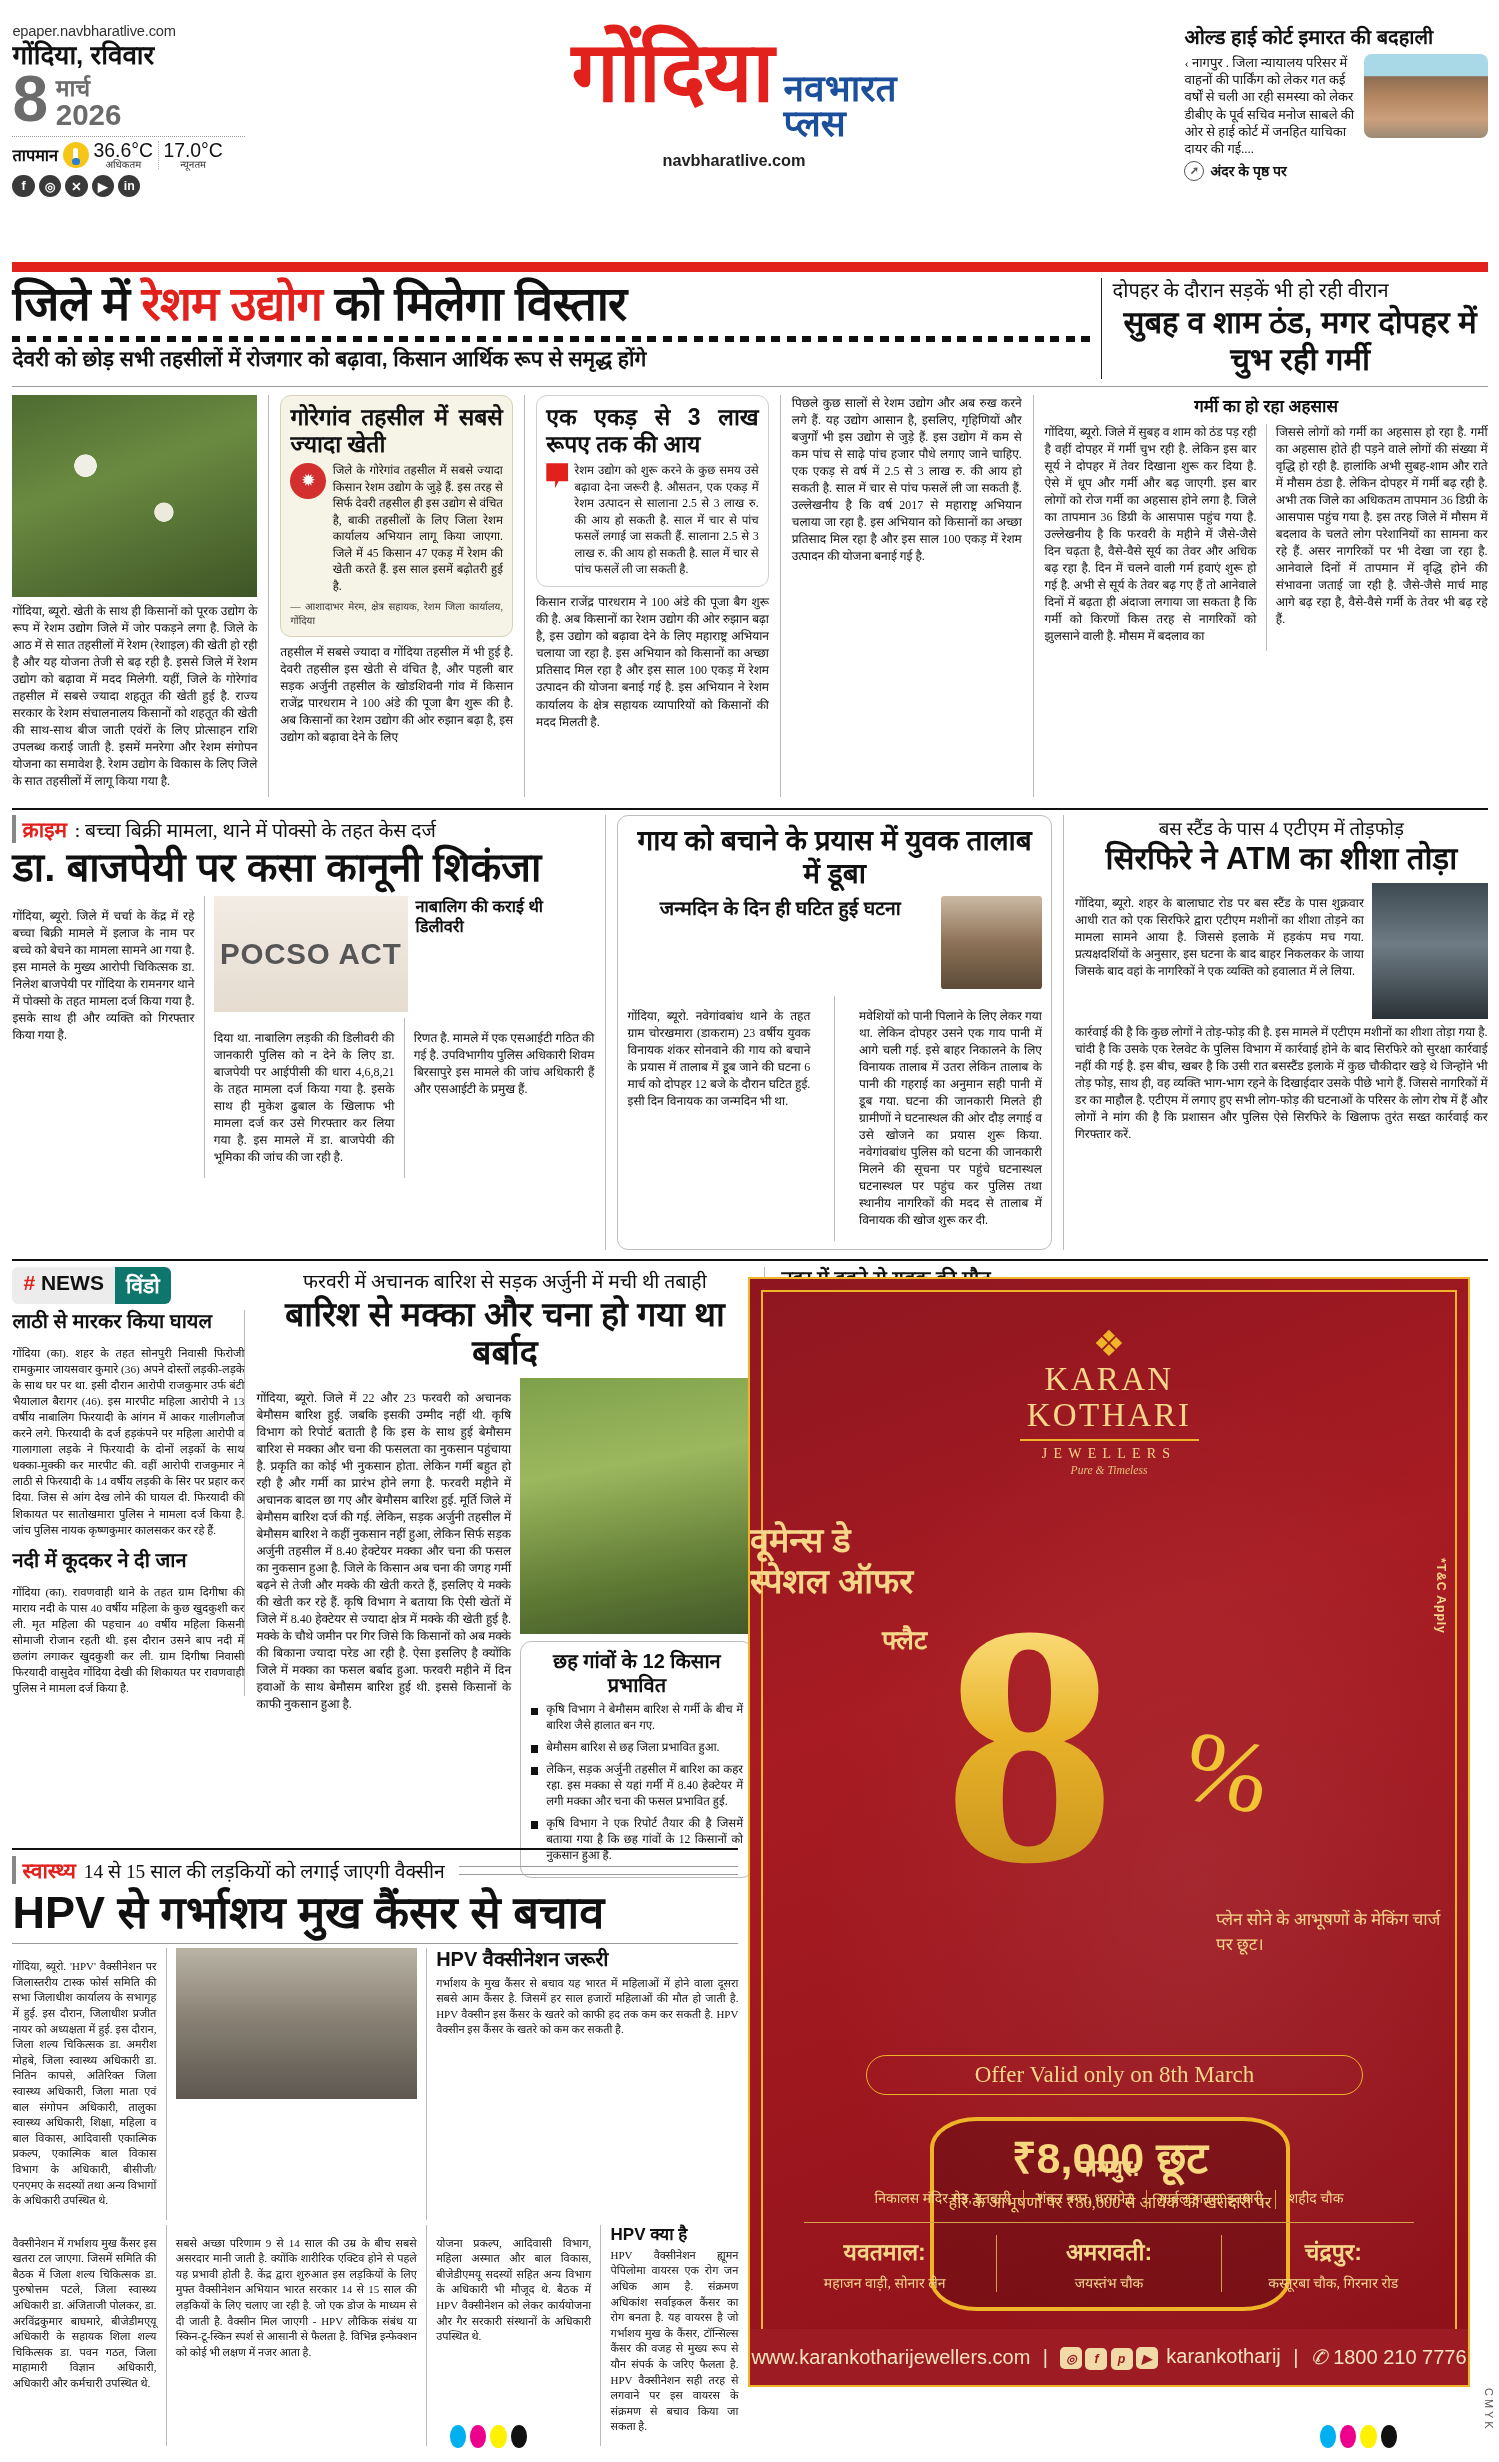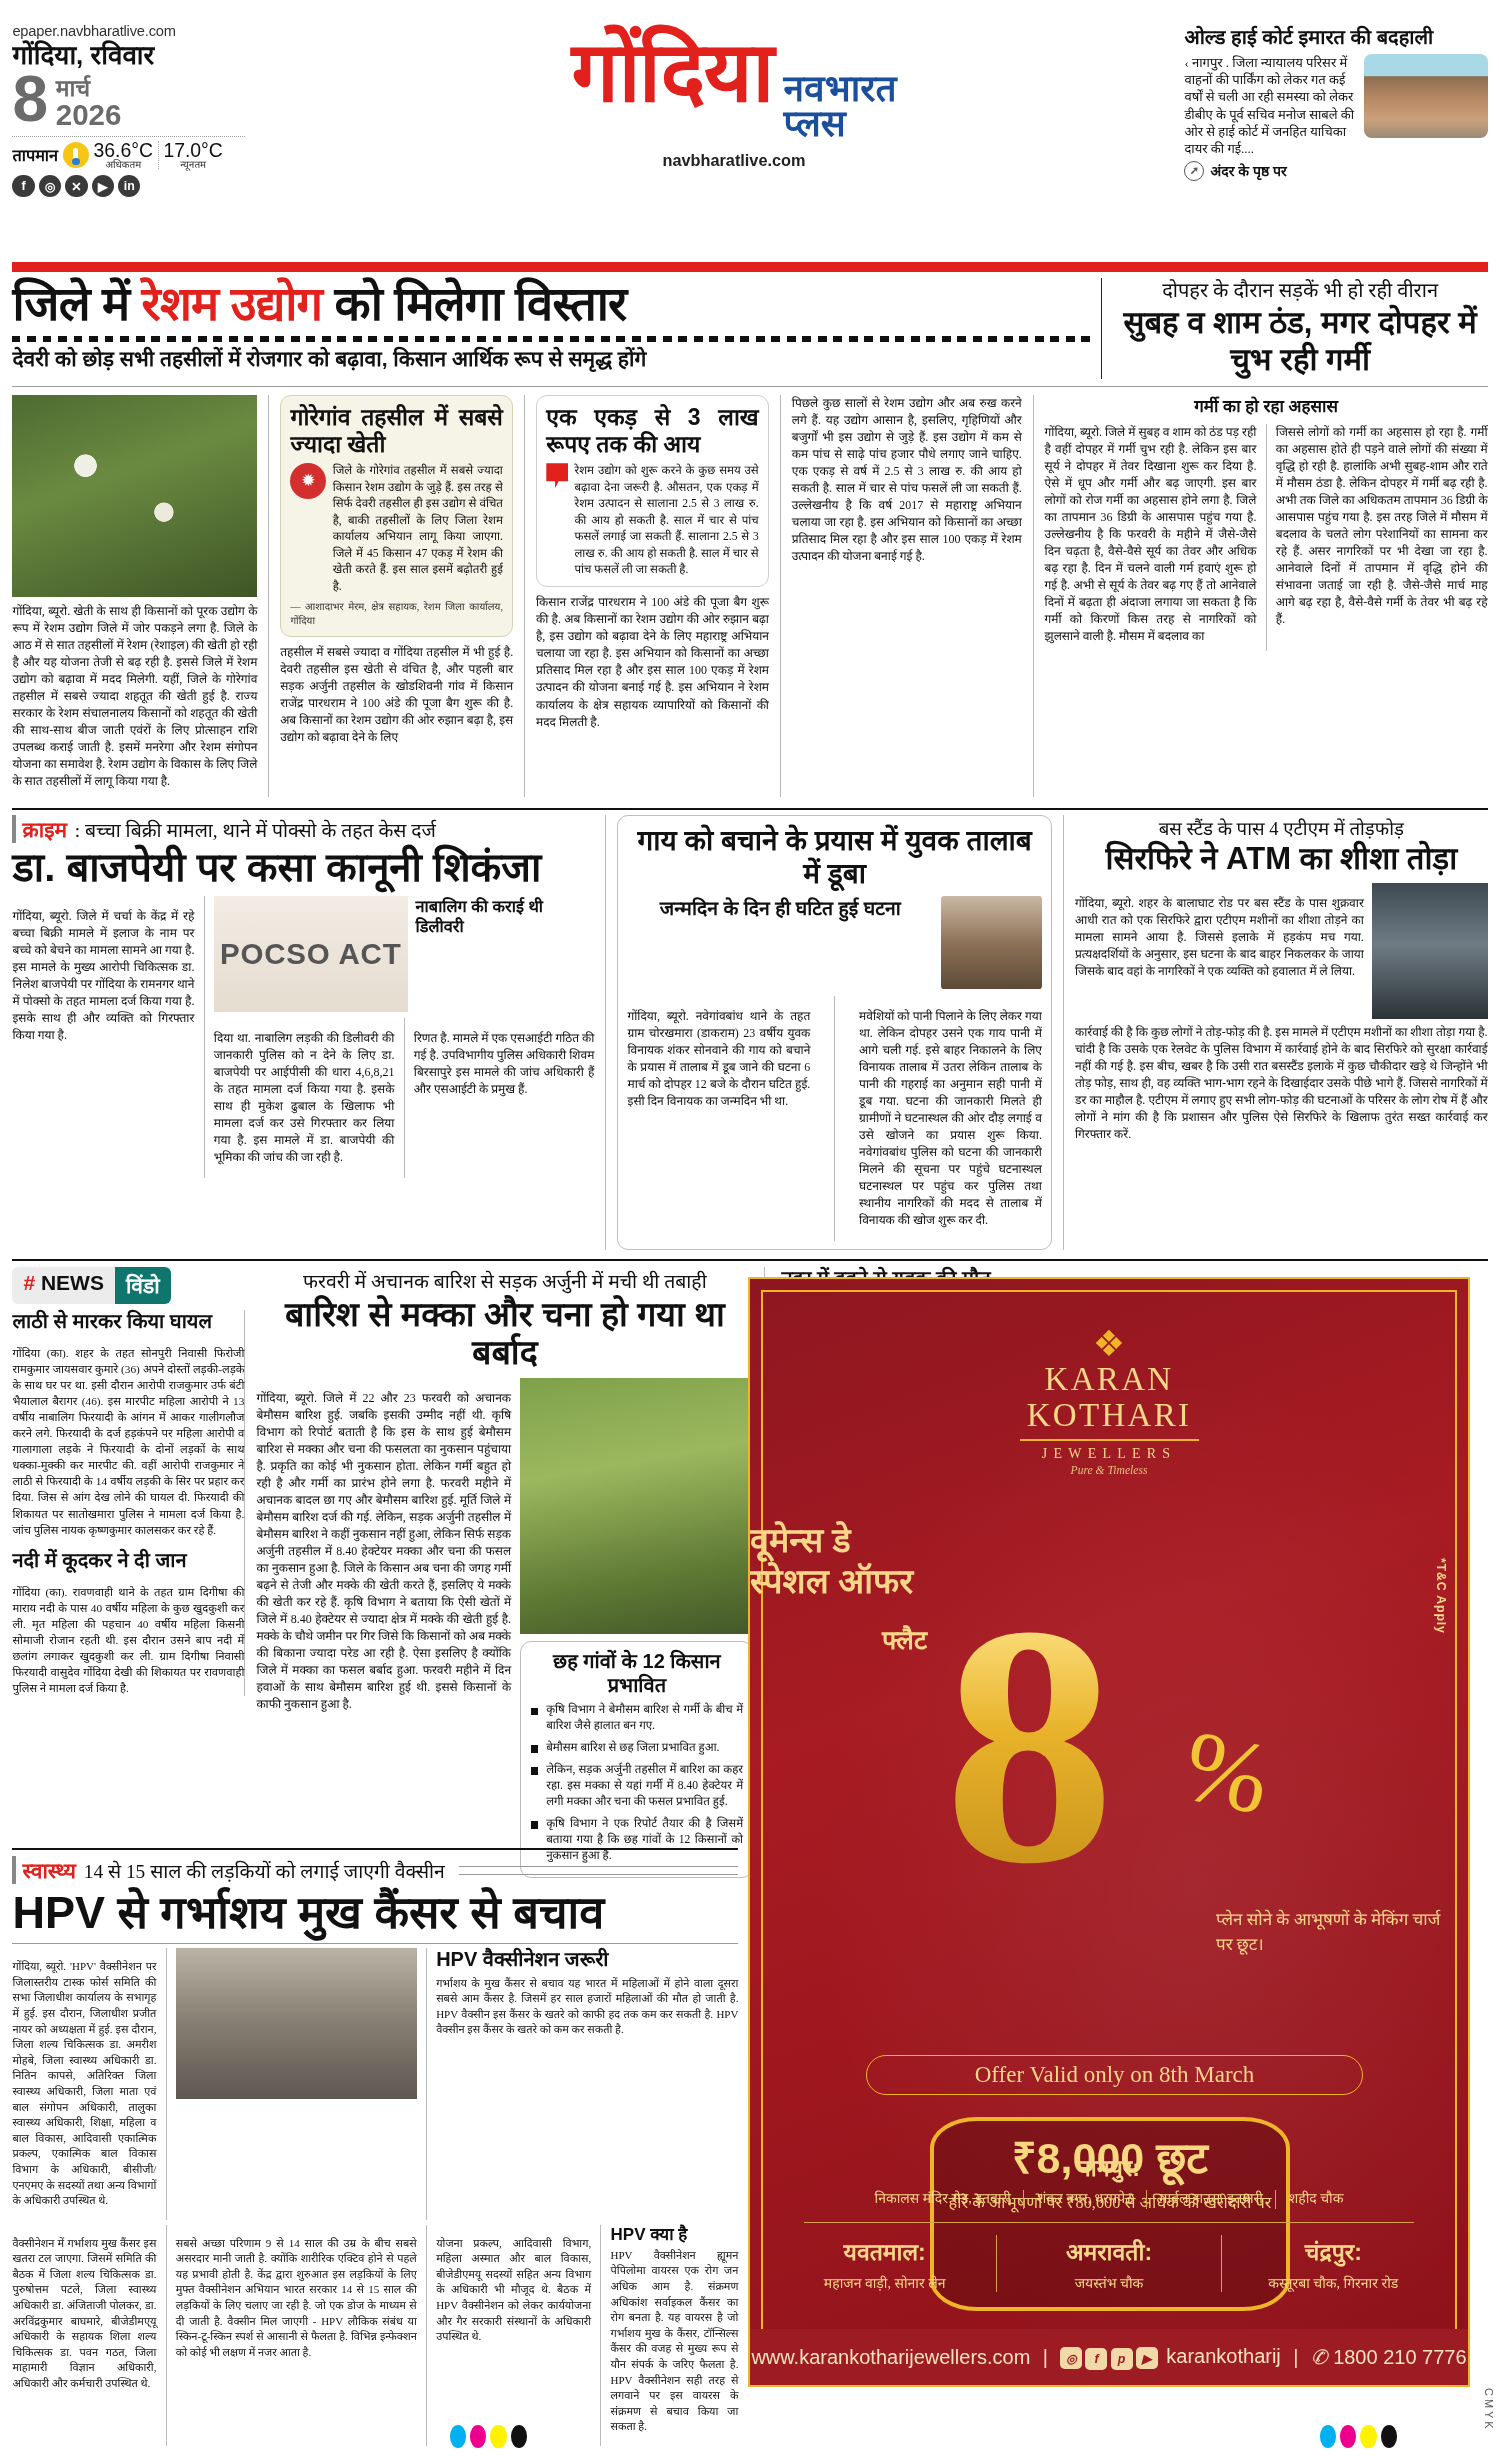--- a/index.html
+++ b/index.html
@@ -57,21 +57,21 @@
 
   
   .lead-wrap { display:flex; gap:11px; margin-top:6.2px;}
   .lead-left { flex:1; }
   .lead-right { width:387px; flex:0 0 387px; border-left:1.6px solid #222; padding-left:11px;}
   .lead-h1 { font-family:"Liberation Sans", sans-serif; font-weight:bold; font-size:47px; line-height:1.1; letter-spacing:-0.8px;}
   .lead-h1 .red { color:#e2201c;text-align:center; }
   .dot-rule { height:5.4px; margin:6.2px 0 4.7px 0;
      background:repeating-linear-gradient(90deg,#111 0 8.5px,transparent 8.5px 15.5px);}
   .lead-sub { font-family:"Liberation Sans", sans-serif; font-weight:bold; font-size:21px; line-height:1.25;}
-  .rt-kicker { font-size:20px; text-align:center; line-height:1.2;}
+  .rt-kicker { font-size:20px; line-height:1.2;}
   .rt-h2 { font-family:"Liberation Sans", sans-serif; font-weight:bold; font-size:31px; line-height:1.18; text-align:center; margin-top:3.1px;}
 
   .cols3 { display:flex; gap:11px; margin-top:7.8px; }
   .col { font-size:12px; line-height:1.42; text-align:justify; }
   .col p { margin:0 0 6.2px 0; }
   .divider { width:0.8px; background:#bbb; flex:0 0 0.8px;}
 
   .photo { background:#cfcfcf; position:relative; }
   .photo.silk { background:
       radial-gradient(circle at 30% 35%, #f0efe6 0 11px, transparent 11.6px),

